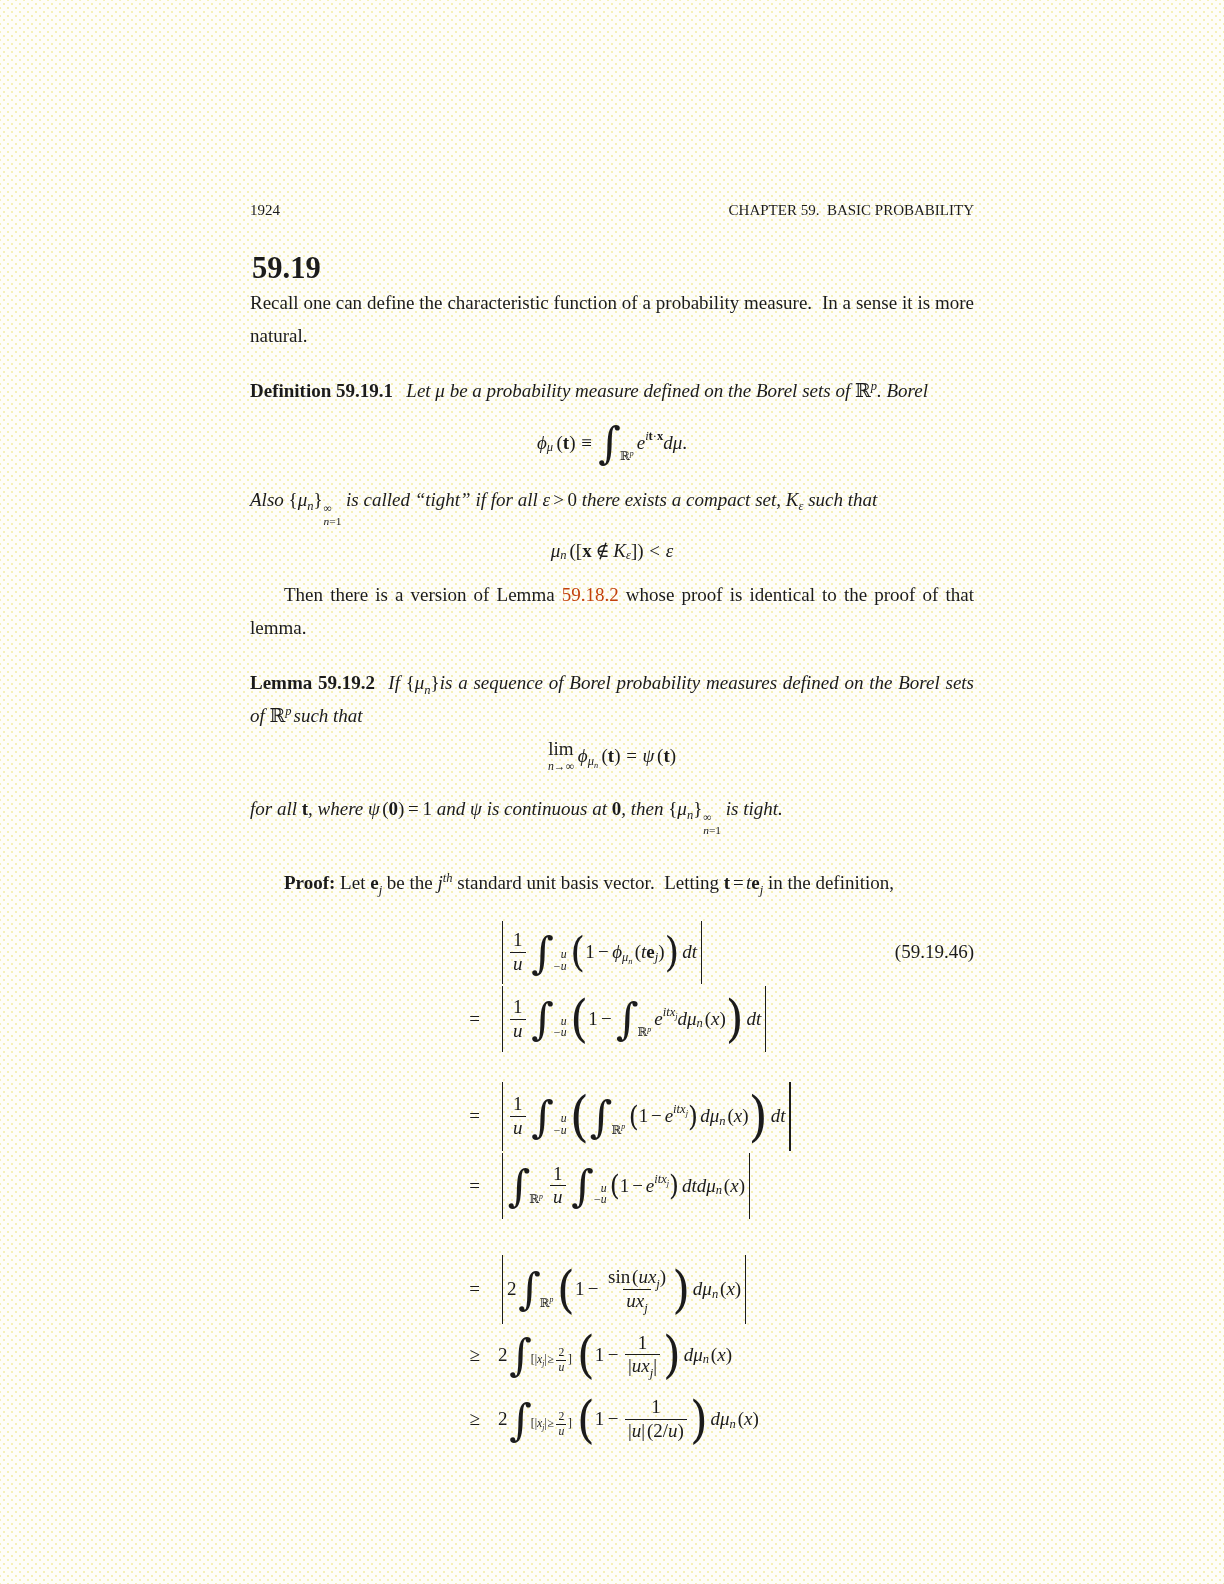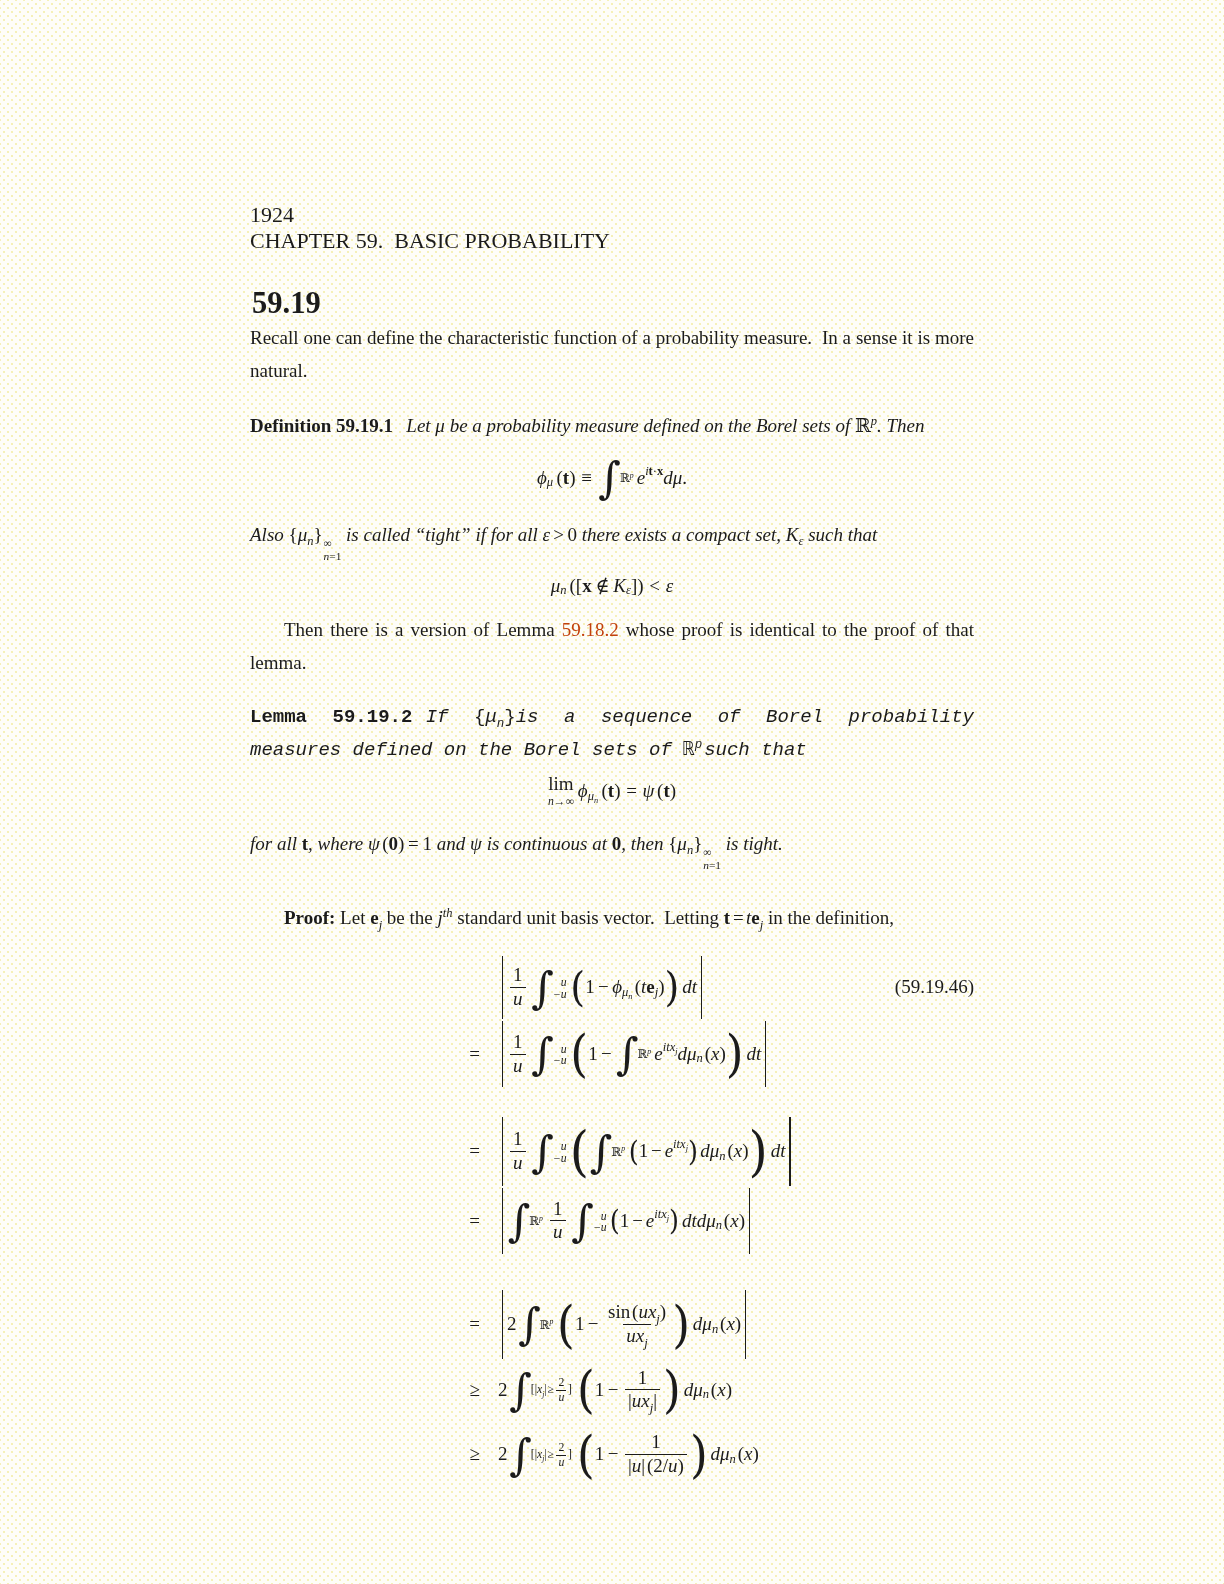--- a/index.html
+++ b/index.html
@@ -10,53 +10,53 @@
     font-size:19px;
     background-color:#fefdf8;
     background-image:
       radial-gradient(rgba(238,230,130,0.55) 1px, rgba(0,0,0,0) 1.3px),
       radial-gradient(rgba(238,230,130,0.55) 1px, rgba(0,0,0,0) 1.3px);
     background-size:8px 8px, 8px 8px;
     background-position:0 0, 4px 4px;
   }
   .sheet{position:relative;width:1224px;height:1584px;box-sizing:border-box;
          padding:202px 250px 0 250px;overflow:hidden;}
-  .pagehead{display:flex;justify-content:space-between;font-size:22px;flex-direction:column;}
+  .pagehead{display:flex;justify-content:space-between;font-size:15px;}
   h1.section{margin:32px 0 0 2px;font-size:30.5px;font-weight:700;display:flex;gap:40px;}
   p{margin:0;}
   .body{line-height:33px;}
   .just{text-align:justify;}
   .indent{text-indent:34px;}
   .intro{}
   .defpar{margin-top:22px;}
   .disp{text-align:center;}
   .disp-phi{margin:14px 0 18px;}
   .disp-tight{margin:12px 0 14px;}
   .disp-lim{margin:6px 0 18px;}
   .thenpar{margin-top:16px;}
-  .lemmapar{margin-top:22px;font-family:Liberation Mono, monospace;}
+  .lemmapar{margin-top:22px;}
   .forallt{margin-top:8px;}
   .proofpar{margin-top:30px;}
   .eqarray{margin-top:22px;}
 
   
   .mi{font-style:italic;}
   .mr{font-style:normal;}
   .mb{font-weight:700;font-style:normal;}
   .mlink{cursor:pointer;}
   .msp{display:inline-block;}
   .msup{font-size:66%;position:relative;top:-0.55em;line-height:1;}
   .msub{font-size:66%;position:relative;top:0.38em;line-height:1;}
   .mfrac{display:inline-flex;flex-direction:column;align-items:center;vertical-align:middle;
          margin:0 0.14em;line-height:1.2;text-align:center;}
   .mnum{padding:0 0.18em;}
   .mden{border-top:1.2px solid currentColor;padding:0 0.18em;}
   .mint{display:inline-flex;align-items:center;vertical-align:middle;margin:0 0.04em;}
   .mintg{font-size:2.3em;line-height:1;font-family:"DejaVu Serif","DejaVu Sans",serif;}
-  .mlims{display:inline-flex;flex-direction:column;justify-content:center;
+  .mlims{display:inline-flex;flex-direction:column;justify-content:flex-end;
          font-size:62%;height:3.2em;line-height:1;margin-left:-0.1em;margin-right:0.12em;}
   .mlimtop{align-self:flex-end;position:relative;top:0.15em;}
   .mlimbot{align-self:flex-start;position:relative;bottom:-0.1em;white-space:nowrap;}
   .mss{display:inline-flex;flex-direction:column;font-size:60%;line-height:1.1;
        vertical-align:-0.55em;margin-left:0.08em;white-space:nowrap;}
   .munder{display:inline-flex;flex-direction:column;align-items:center;line-height:1.05;vertical-align:middle;}
   .munder .mu2{font-size:62%;margin-top:0.2em;}
   .mbig{display:inline-block;line-height:0.9;transform:scaleY(1.1);
         font-family:"DejaVu Serif","DejaVu Sans",serif;}
   .mbar{display:inline-block;width:1.4px;background:currentColor;margin:0 0.2em;
@@ -82,21 +82,21 @@
     <span>1924</span>
     <span>CHAPTER 59.&nbsp; BASIC PROBABILITY</span>
   </div>
 
   <h1 class="section">
     <span>59.19</span>
   </h1>
 
   <p class="body just intro"><span class="mr">Recall one can define the characteristic function of a probability measure.&nbsp; In a sense it is more natural.</span></p>
 
-  <p class="body just defpar"><span class="mb">Definition 59.19.1</span><span class="msp" style="width: 0.7em;"></span><span class="mi">Let </span><span class="mi">μ</span><span class="mi"> be a probability measure defined on the Borel sets of </span><span class="mr">ℝ</span><span class="msup"><span class="mi">p</span></span><span class="mi">. Then</span></p>
+  <p class="body just defpar"><span class="mb">Definition 59.19.1</span><span class="msp" style="width: 0.7em;"></span><span class="mi">Let </span><span class="mi">μ</span><span class="mi"> be a probability measure defined on the Borel sets of </span><span class="mr">ℝ</span><span class="msup"><span class="mi">p</span></span><span class="mi">. Borel</span></p>
 
   <div class="disp disp-phi"><span class="ebody">
         <span class="mi">ϕ</span>
         <span class="msub"><span class="mi">μ</span></span>
         <span class="msp" style="width: 0.18em;"></span>
         <span class="mr">(</span>
         <span class="mb">t</span>
         <span class="mr">)</span>
         <span class="msp" style="width: 0.3em;"></span>
         <span class="mr">≡</span>

